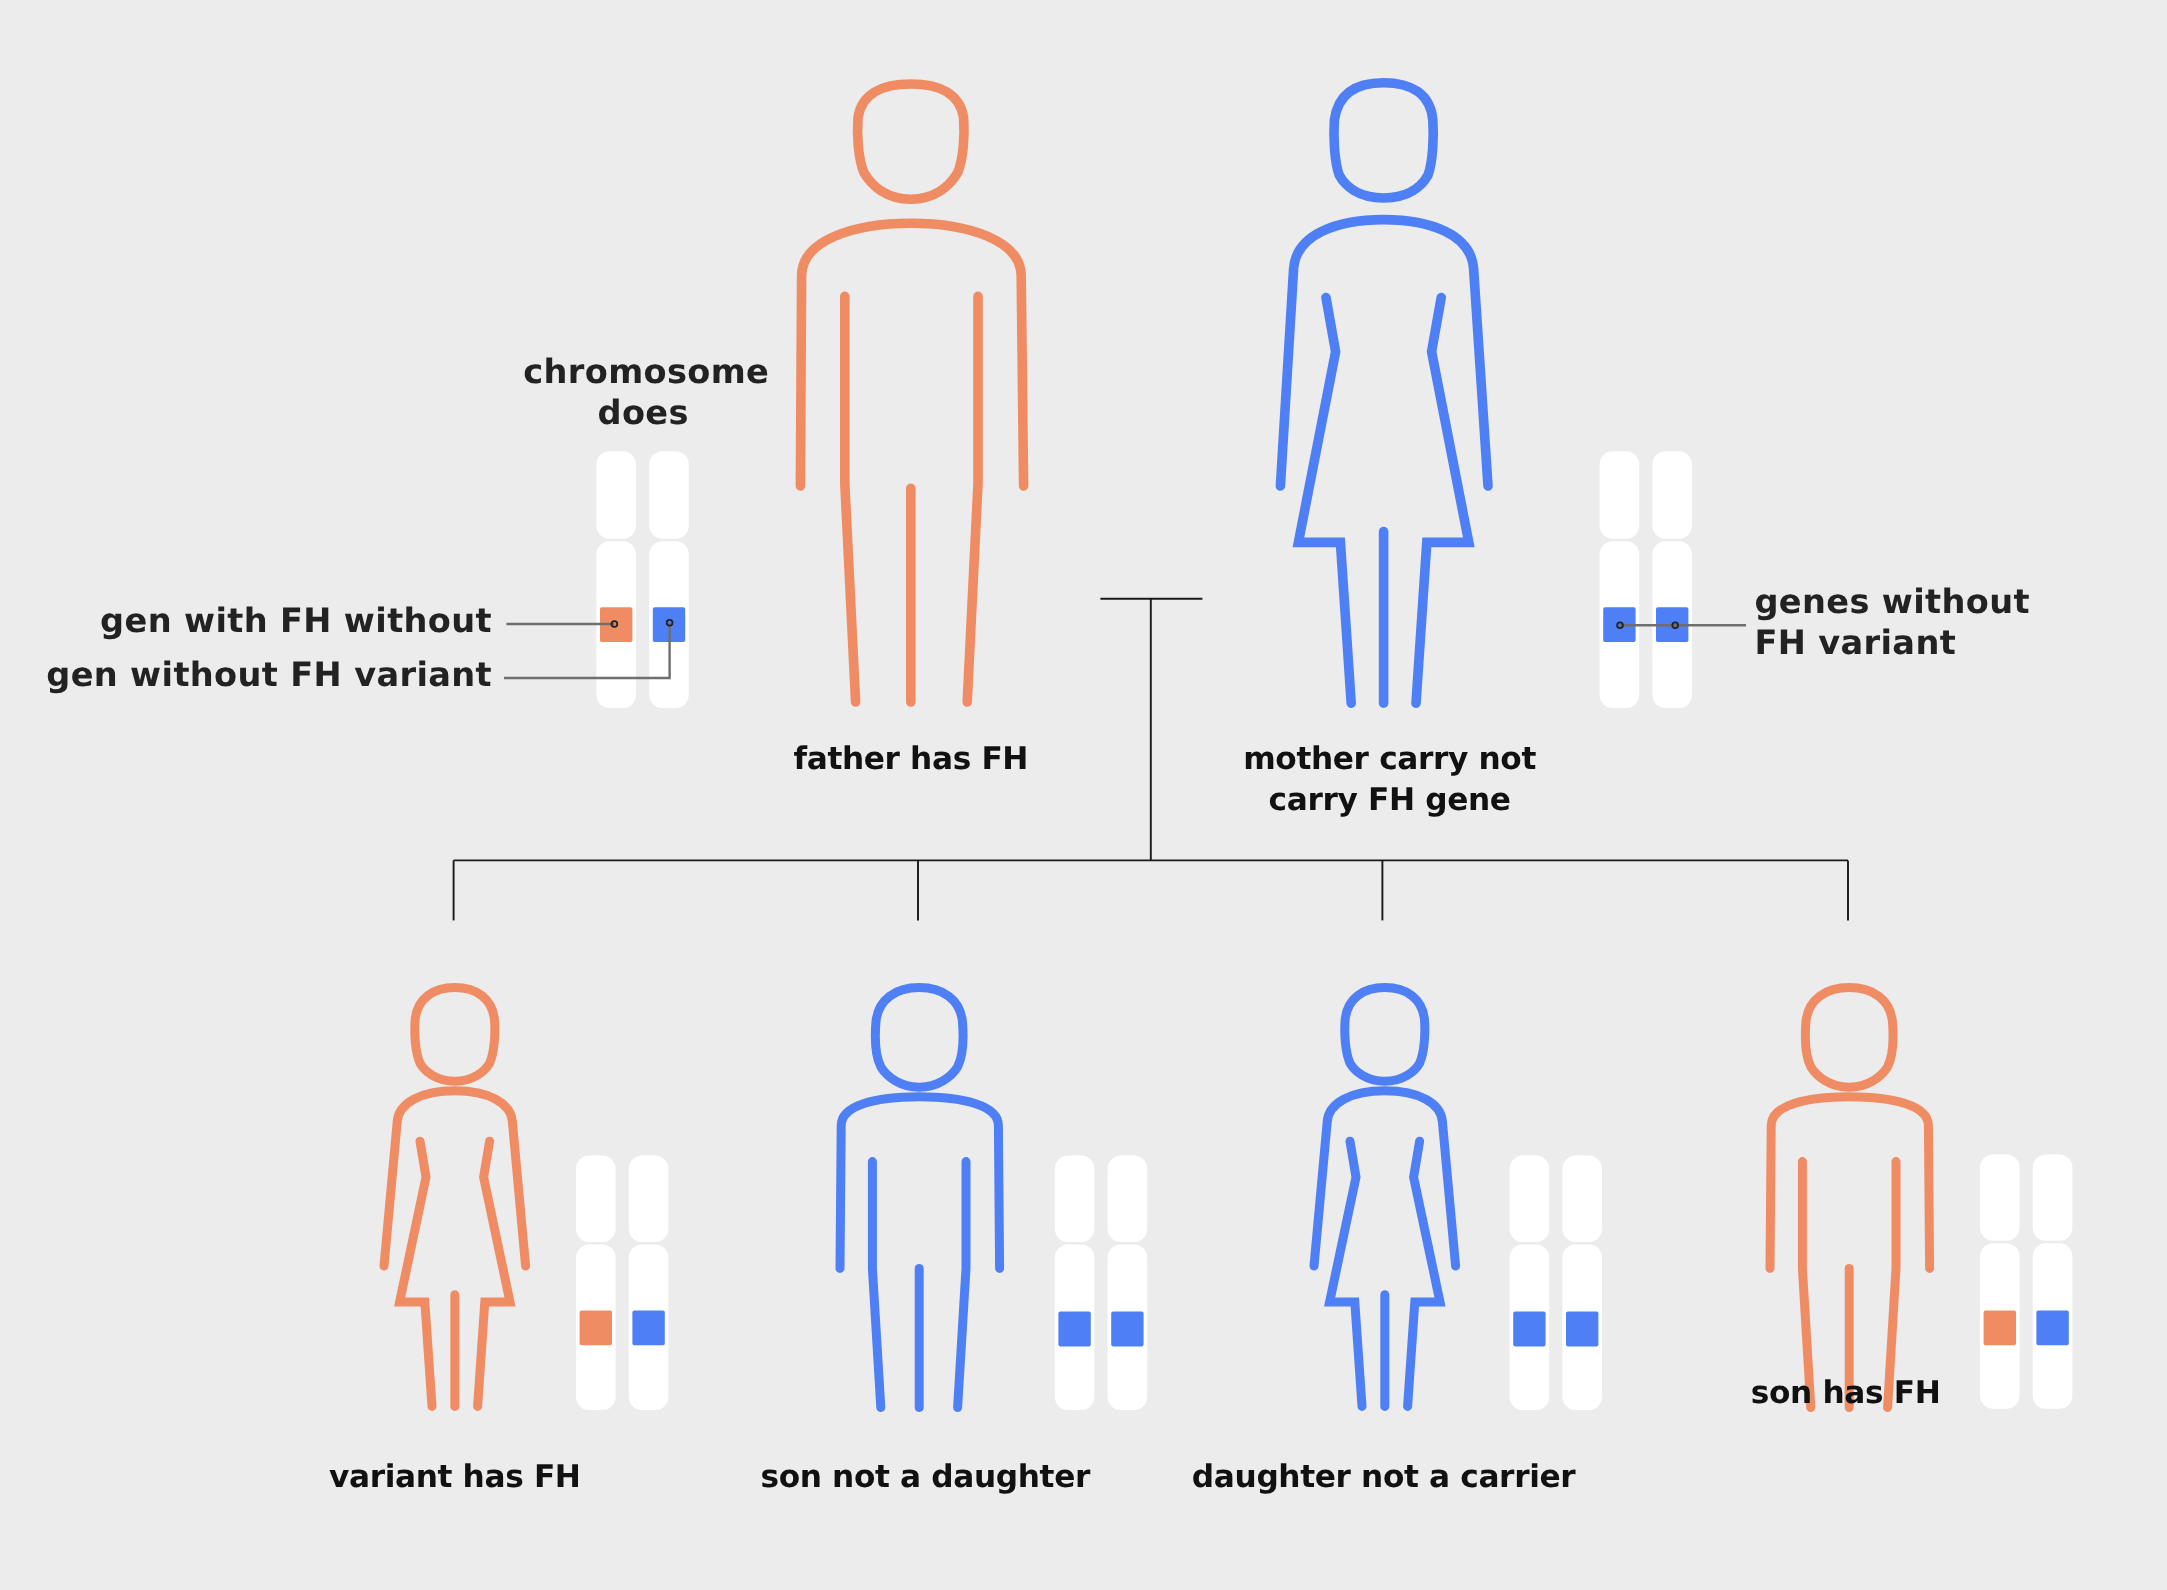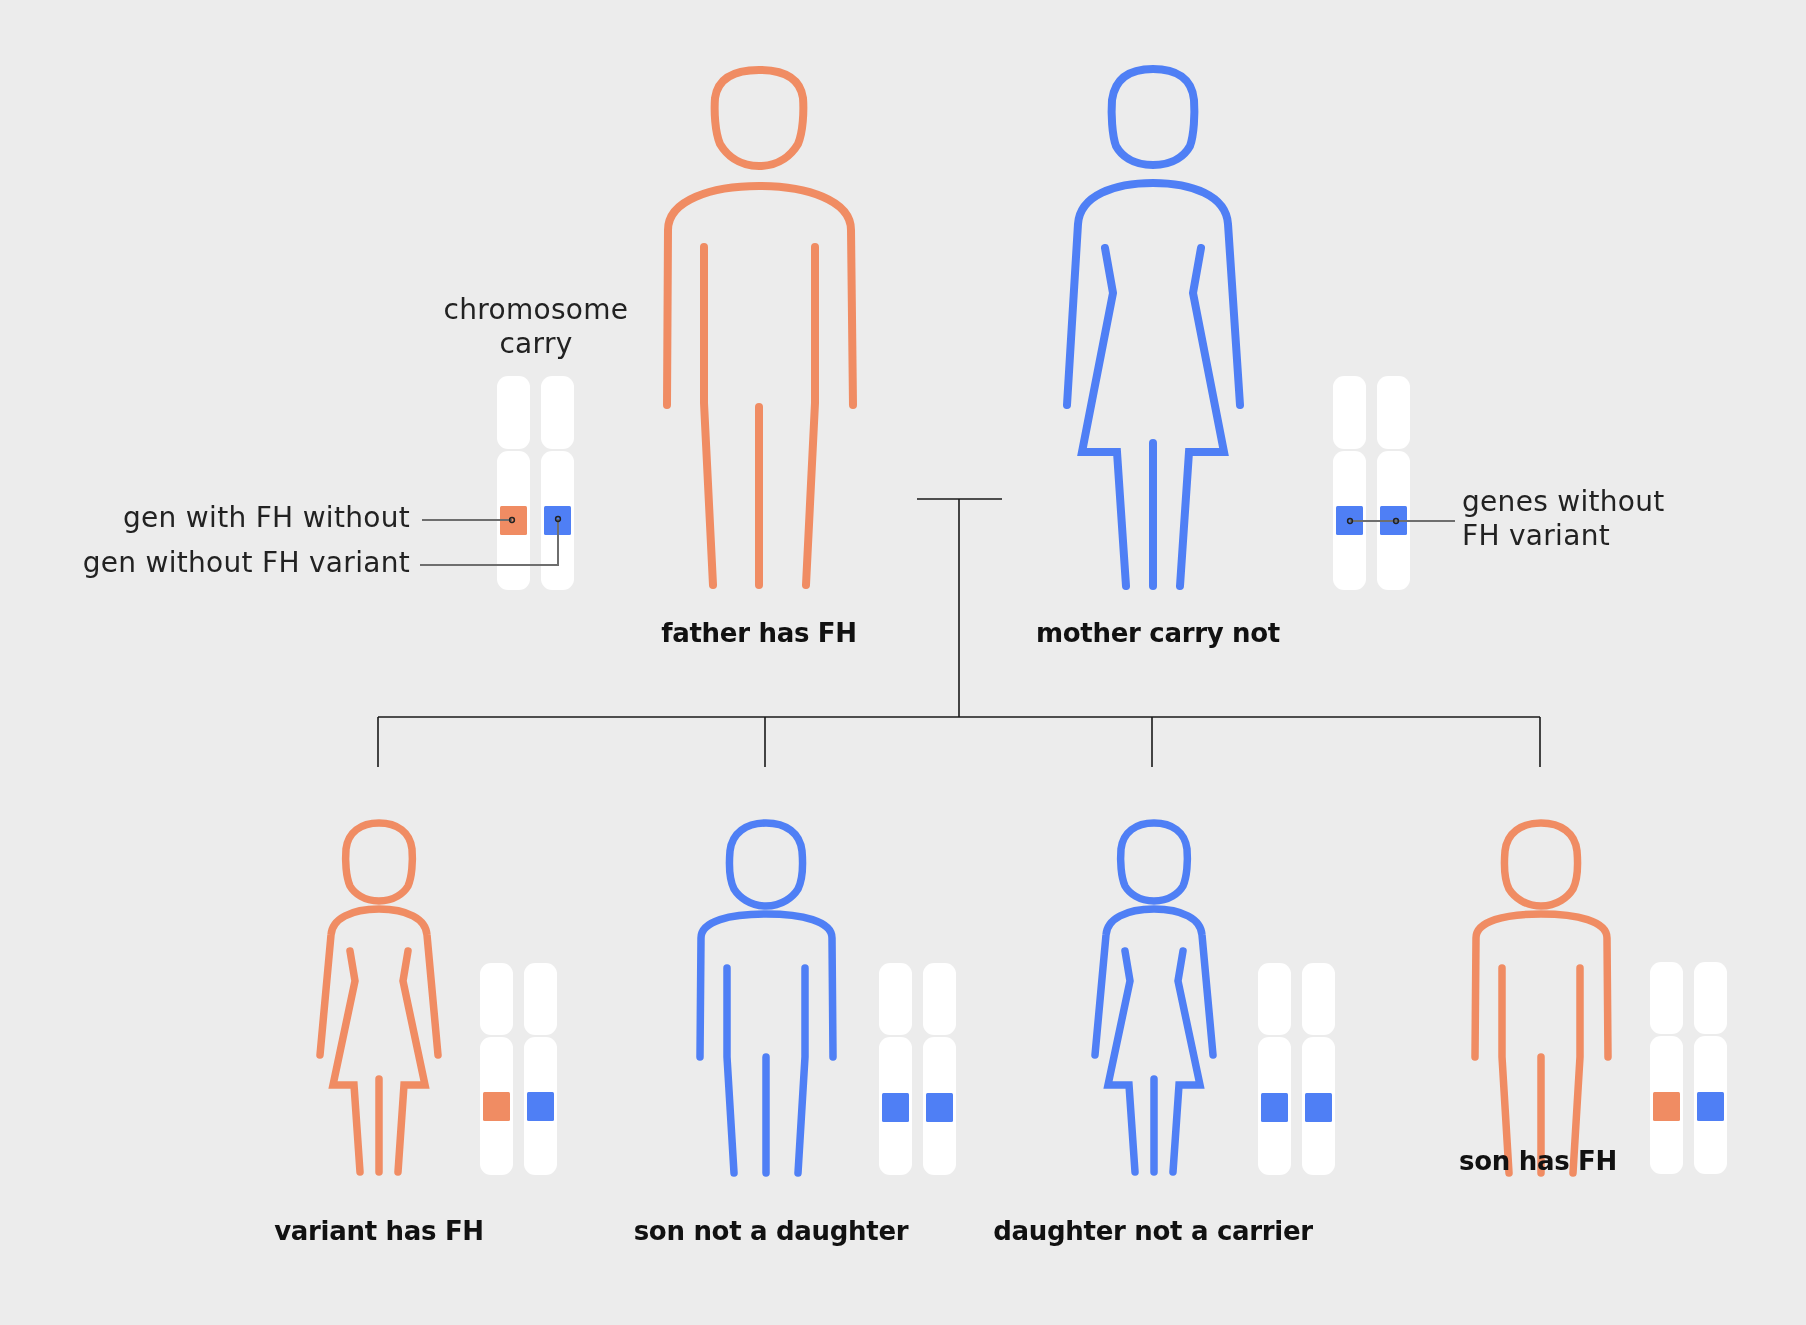--- a/index.html
+++ b/index.html
@@ -1,20 +1,20 @@
 <!DOCTYPE html>
 <html><head>
 <meta charset="utf-8">
 <style>
   html, body { margin:0; padding:0; }
   body { width:1806px; height:1325px; background:#ECECEC; position:relative; overflow:hidden; font-family:"DejaVu Sans", "Liberation Sans", sans-serif; }
   #canvas { position:absolute; left:0; top:0; }
   .lbl { position:absolute; color:#111; white-space:nowrap; }
   .lbl-bold { font-size:26px; font-weight:700; letter-spacing:-0.3px; text-align:center; line-height:34px; }
-  .lbl-light { font-size:28px; font-weight:400; color:#222; letter-spacing:0.3px; line-height:34px; }
+  .lbl-light { font-size:28px; font-weight:700; color:#222; letter-spacing:0.3px; line-height:34px; }
   .fig { fill:none; stroke-width:8; stroke-linecap:round; stroke-linejoin:miter; }
   .fig-child { fill:none; stroke-width:7.5; stroke-linecap:round; stroke-linejoin:miter; }
   .tree { stroke:#1a1a1a; stroke-width:1.6; fill:none; }
   .lead { stroke:#6e6e6e; stroke-width:2; fill:none; }
   .chrom { fill:#FFFFFF; }
 </style>
 </head>
 <body>
 
 <svg id="canvas" width="1806" height="1325" viewBox="0 0 1806 1325">
@@ -122,32 +122,33 @@
     <rect class="chrom" x="1650" y="1036" width="33" height="138" rx="11"></rect>
     <rect class="chrom" x="1694" y="962" width="33" height="72" rx="11"></rect>
     <rect class="chrom" x="1694" y="1036" width="33" height="138" rx="11"></rect>
     <rect x="1653" y="1092" width="27" height="29" rx="1.5" fill="#F08C63"></rect>
     <rect x="1697" y="1092" width="27" height="29" rx="1.5" fill="#4F7FF5"></rect>
   </g>
 </svg>
 
 <div class="lbl lbl-light" style="left:436px; top:293px; width:200px; text-align:center;">
   <div>chromosome</div>
-  <div>carry</div>
+  <div>does</div>
 </div>
 
 <div class="lbl lbl-light" style="right:1396px; top:501px; text-align:right;">gen with FH without</div>
 <div class="lbl lbl-light" style="right:1396px; top:546px; text-align:left;">gen without FH variant</div>
 
 <div class="lbl lbl-light" style="left:1462px; top:485px;">
   <div>genes without</div>
   <div>FH variant</div>
 </div>
 
 <div class="lbl lbl-bold" style="left:609px; top:616px; width:300px;">father has FH</div>
 <div class="lbl lbl-bold" style="left:1008px; top:616px; width:300px;">
   <div>mother carry not</div>
+  <div>carry FH gene</div>
 </div>
 
 <div class="lbl lbl-bold" style="left:229px; top:1214px; width:300px;">variant has FH</div>
 <div class="lbl lbl-bold" style="left:621px; top:1214px; width:300px;">son not a daughter</div>
 <div class="lbl lbl-bold" style="left:973px; top:1214px; width:360px;">daughter not a carrier</div>
 <div class="lbl lbl-bold" style="left:1388px; top:1144px; width:300px;">son has FH</div>
 
 </body></html>

